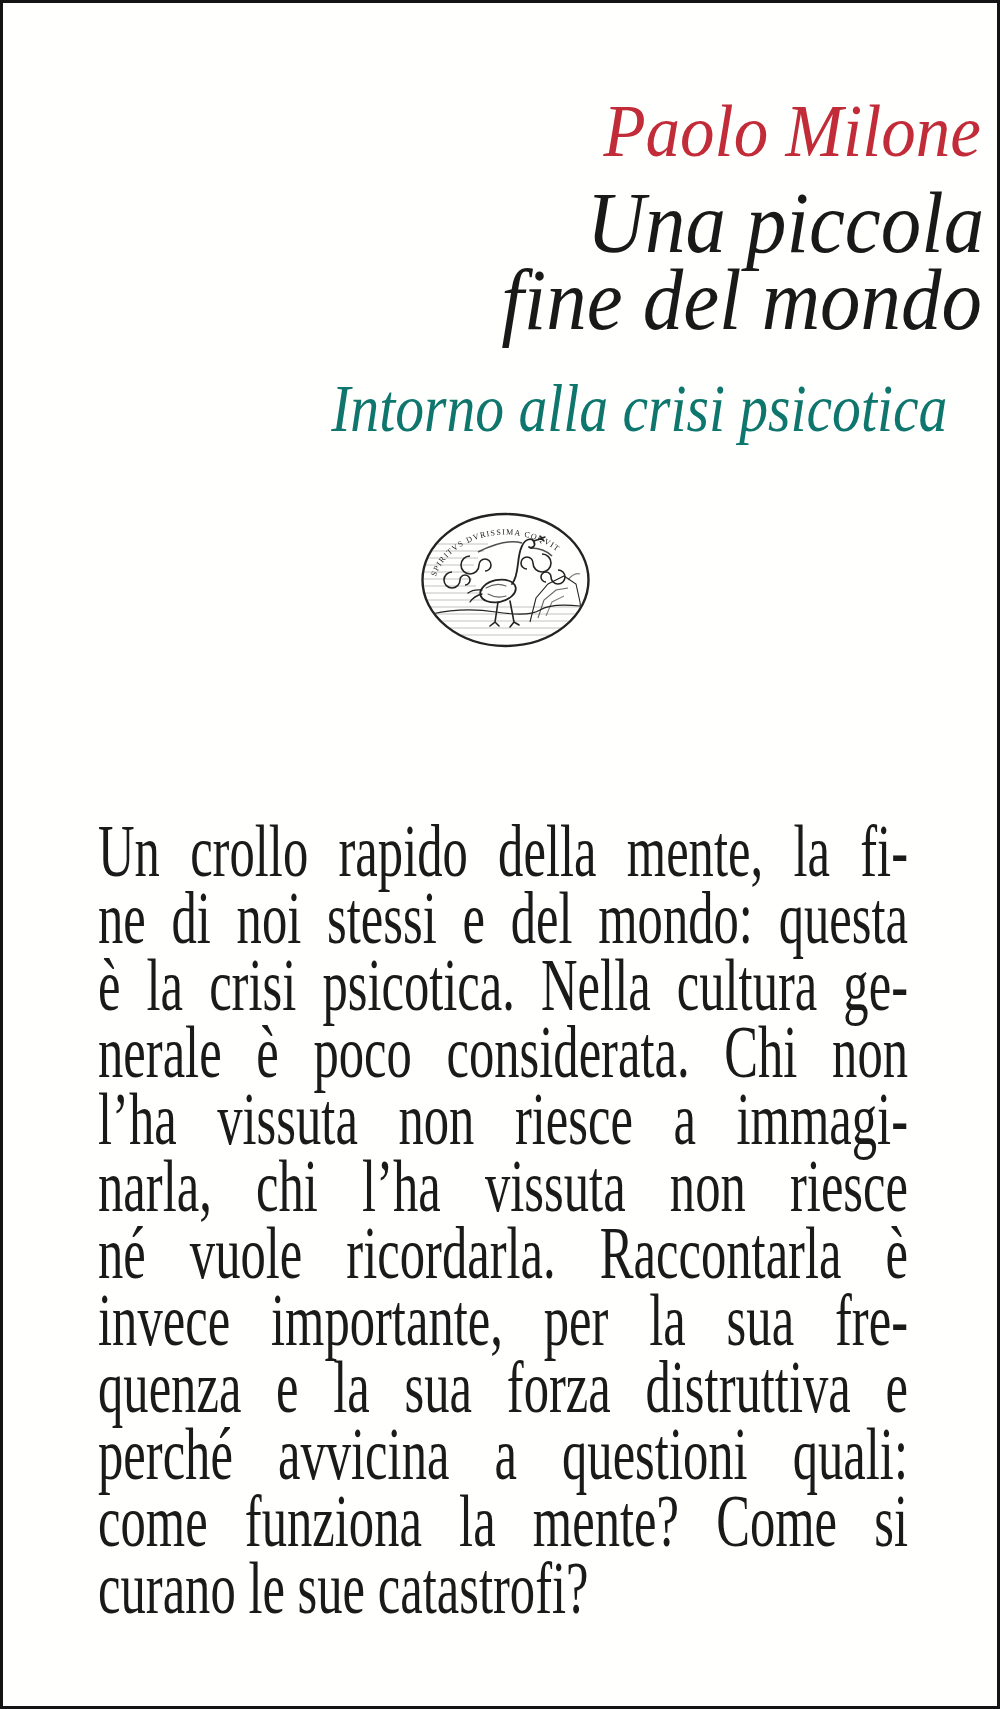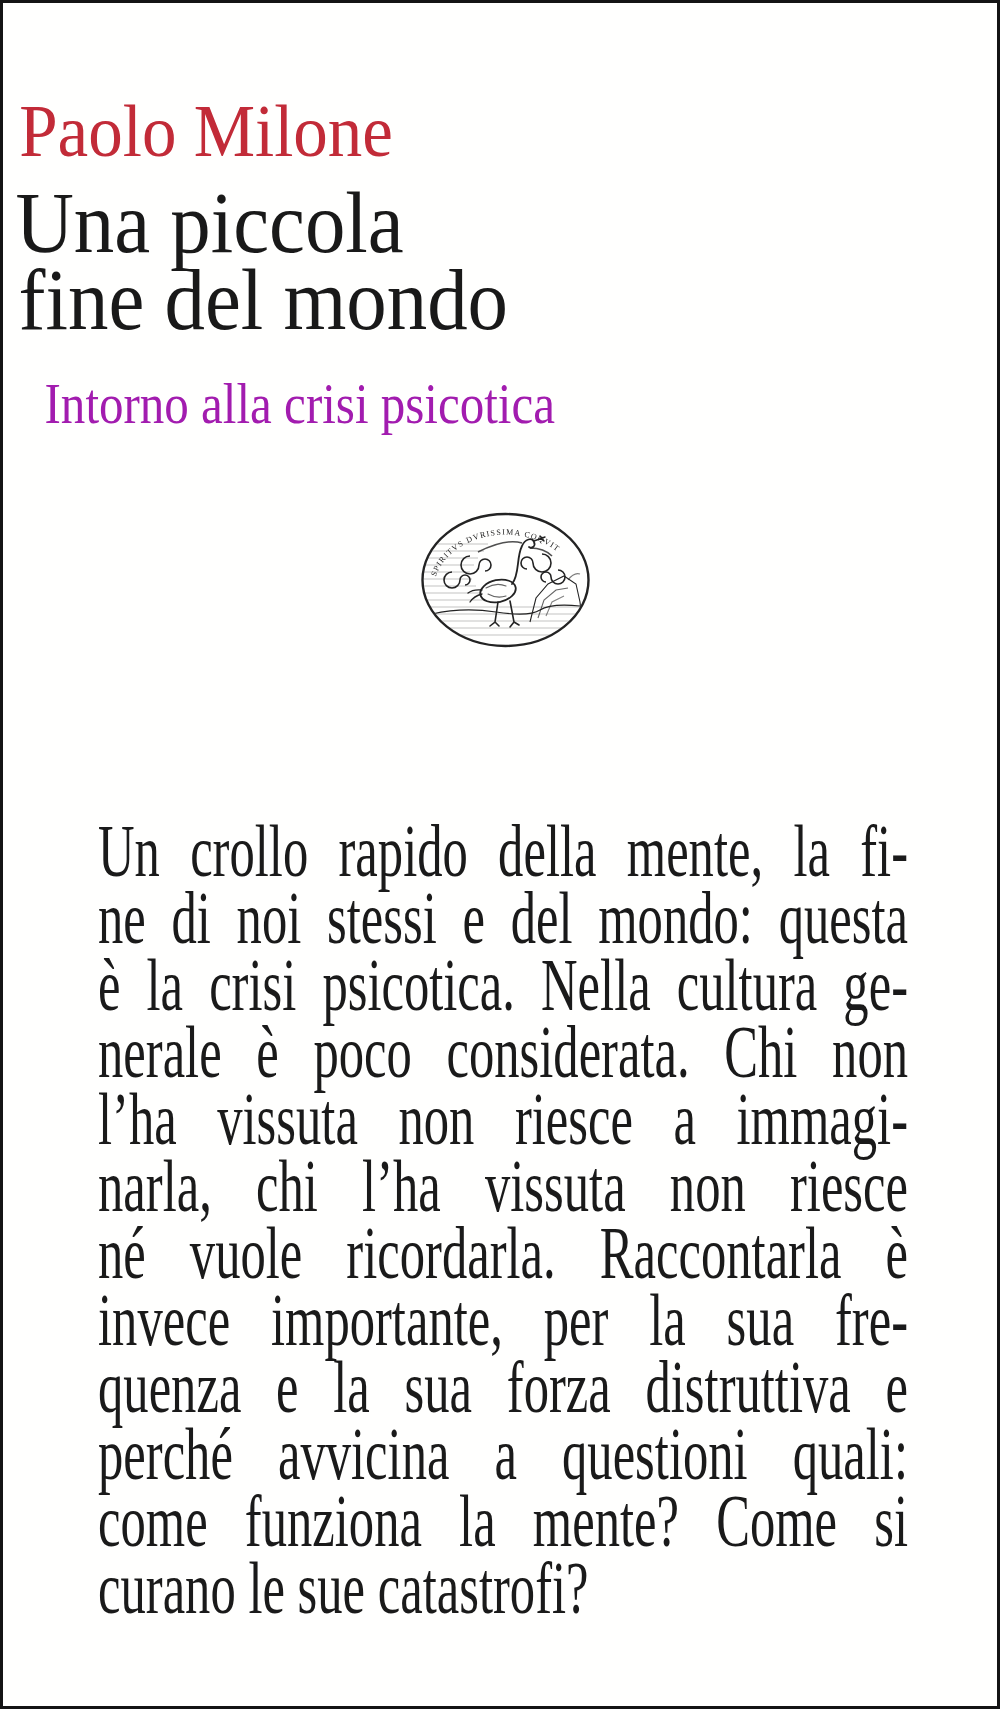--- a/index.html
+++ b/index.html
@@ -5,32 +5,32 @@
   html,body{margin:0;padding:0;background:#e9e9e9;}
   .page{
     position:relative;
     width:1000px;height:1709px;
     box-sizing:border-box;
     background:#fffffe;
     border:3px solid #141414;
     overflow:hidden;
     font-family:"Liberation Serif","DejaVu Serif",serif;
   }
-  .centerline{position:absolute;left:0;right:0;text-align:left;white-space:nowrap;}
+  .centerline{position:absolute;left:0;right:0;text-align:right;white-space:nowrap;font-style:italic;}
   .scx{display:inline-block;white-space:nowrap;}
   .author{
     top:90px;font-size:75px;line-height:1;color:#c22b38;
   }
   .author .scx{transform:scaleX(.92);}
   .title{
     top:185px;font-size:86px;line-height:83px;color:#191919;
   }
   .title .scx{transform:scaleX(.94);}
   .subtitle{
-    top:372px;font-size:57px;line-height:1;color:#a21caf;
+    top:372px;font-size:67px;line-height:1;color:#0f766e;
   }
   .subtitle .scx{transform:scaleX(.86);}
   .emblem{
     position:absolute;left:415px;top:507px;width:175px;height:140px;
   }
   .bodytext{
     position:absolute;left:95px;top:814px;width:1200px;
     transform:scaleX(.675);transform-origin:0 0;
     font-size:75px;line-height:67px;color:#1a1a1a;
   }

